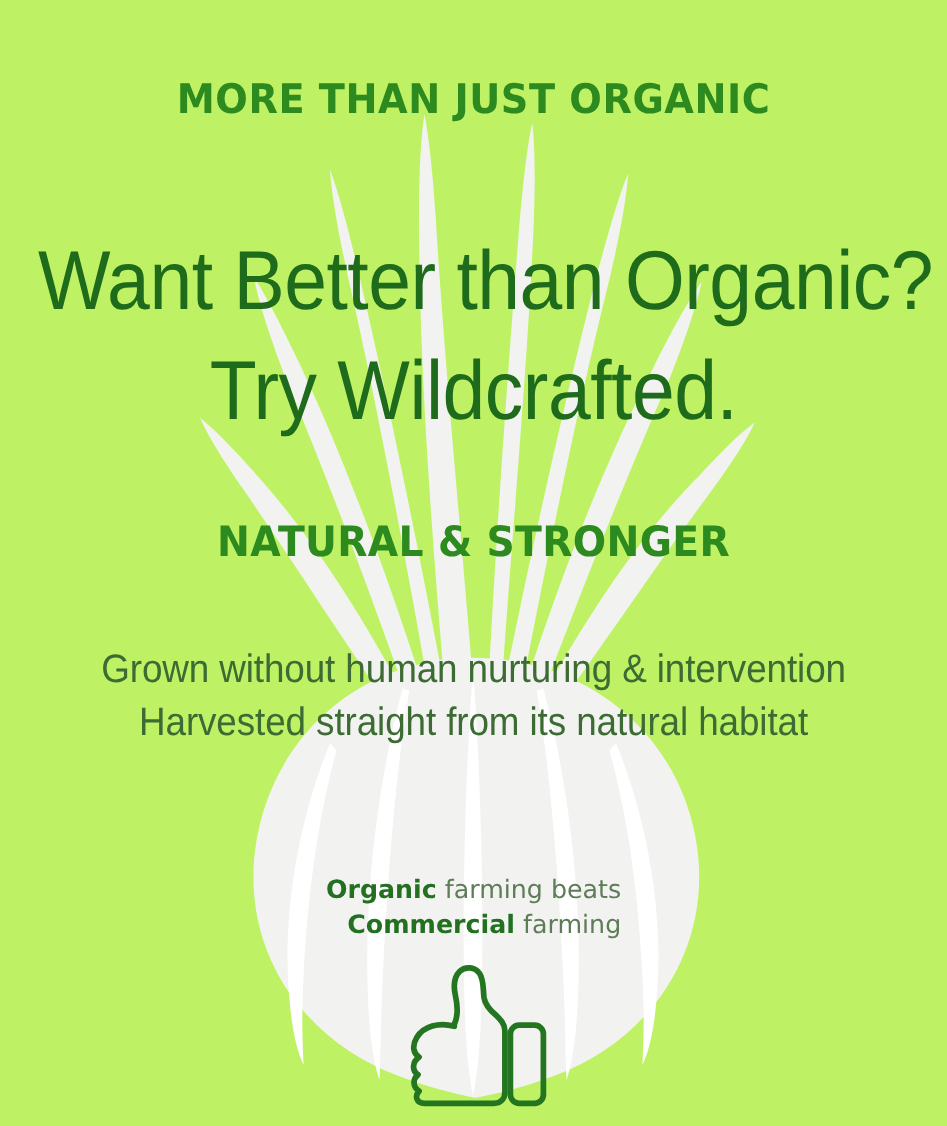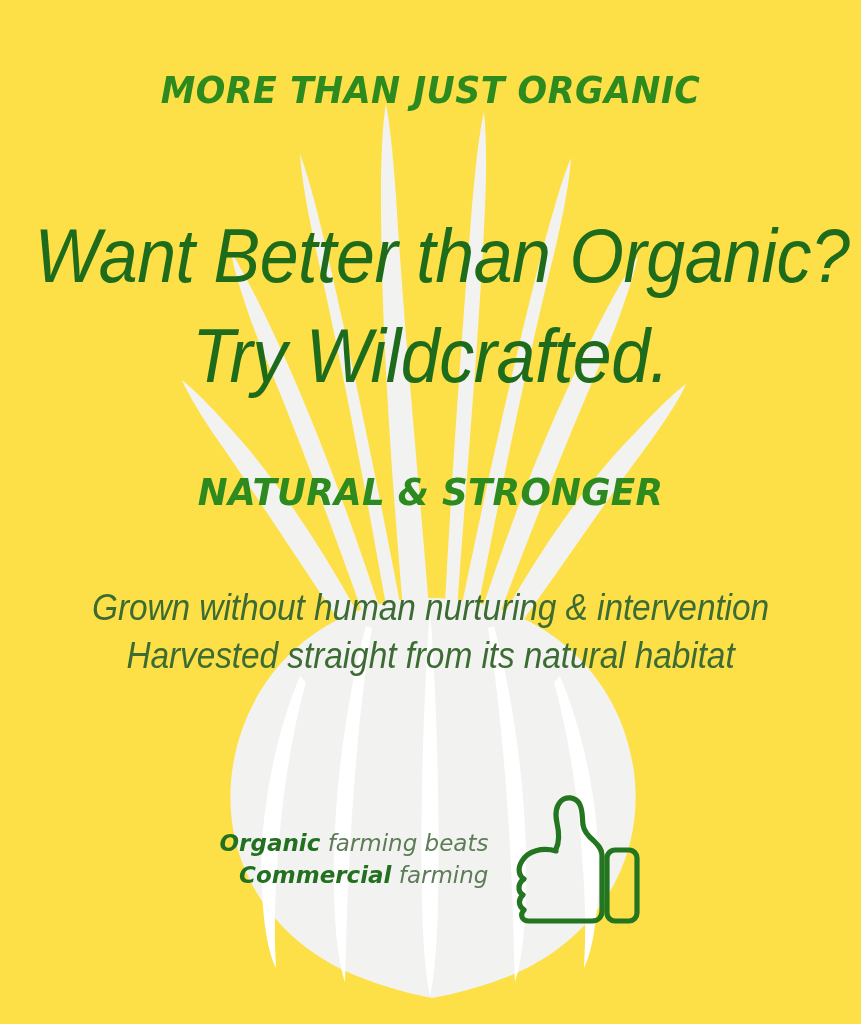--- a/index.html
+++ b/index.html
@@ -6,24 +6,23 @@
   html, body {
     margin: 0;
     padding: 0;
     background: #ffffff;
   }
 
   #poster {
     position: relative;
     width: 861px;
     height: 1024px;
-    background: #fde047;
+    background: #bef264;
     overflow: hidden;
     font-family: "Liberation Sans", sans-serif;
-    font-style: italic;
     -webkit-font-smoothing: antialiased;
   }
 
   
   .watermark {
     position: absolute;
     left: 0;
     top: 0;
     width: 861px;
     height: 1024px;
@@ -114,21 +113,21 @@
     white-space: nowrap;
   }
 
   
   .claim-block {
     position: absolute;
     left: 0;
     top: 793px;
     width: 861px;
     display: flex;
-    flex-direction: row;
+    flex-direction: column;
     align-items: center;
     justify-content: center;
     gap: 18px;
   }
 
   .claim-lines {
     text-align: right;
     font-family: "DejaVu Sans", sans-serif;
     font-size: 23px;
     line-height: 32px;

